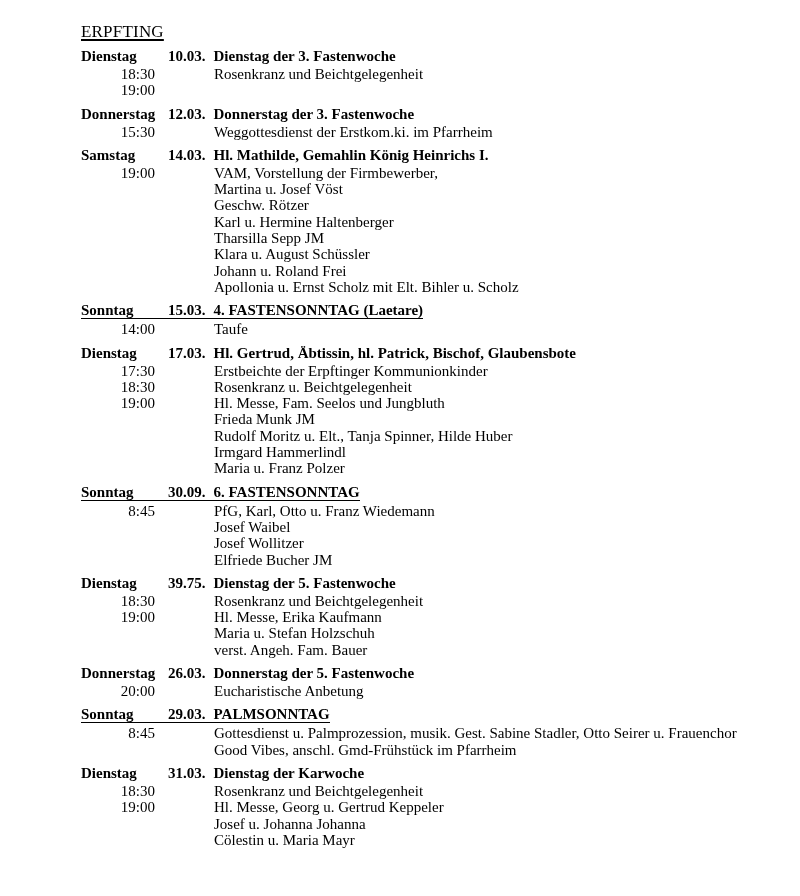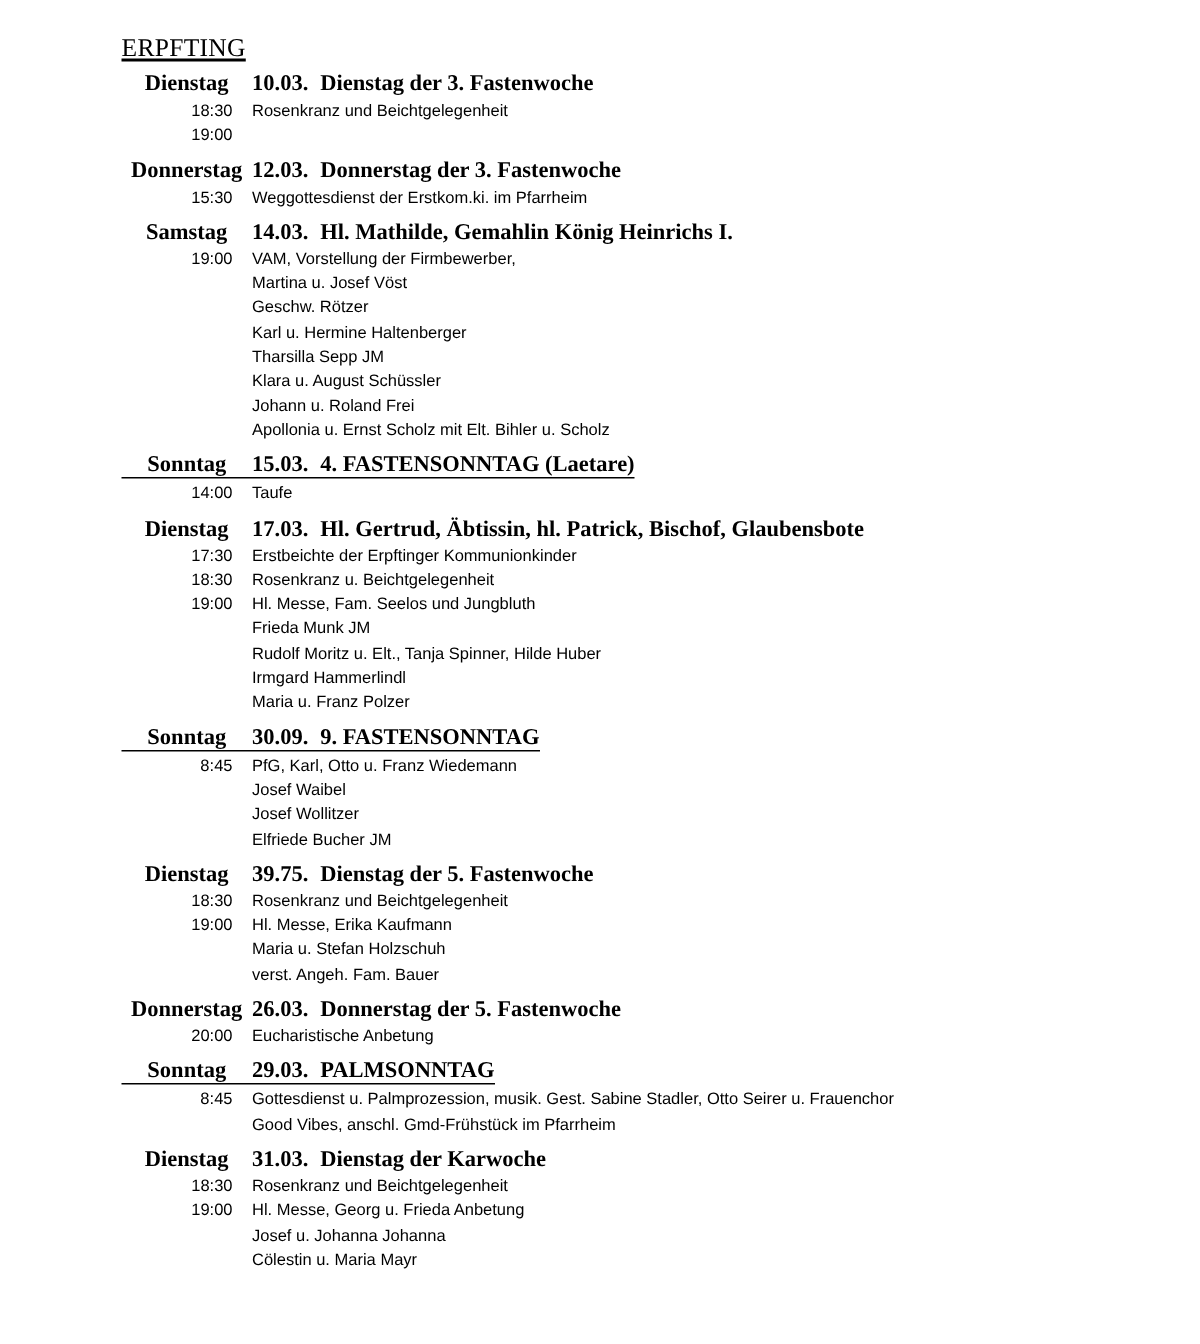--- a/index.html
+++ b/index.html
@@ -8,29 +8,29 @@
   .title {
     font-family: "Liberation Serif", serif; font-weight: normal; font-size: 17px;
     text-decoration: underline; text-decoration-thickness: 2px; text-underline-offset: 2px;
     line-height: 20px; margin-bottom: 5px; letter-spacing: 0.2px;
   }
   .block { margin-bottom: 6px; }
   .head {
     display: flex; font-family: "Liberation Serif", serif; font-weight: bold; font-size: 15px;
     line-height: 19px; height: 19px; white-space: nowrap;
   }
-  .head .day { width: 87px; flex: none; text-align: center; }
+  .head .day { width: 87px; flex: none; }
   .head .date { margin-right: 8px; }
   .head.sunday { display: inline-flex; border-bottom: 1.3px solid #000; height: 17px; margin-bottom: 2px; }
   .row {
-    display: flex; font-family: Liberation Sans, sans-serif; font-size: 11px;
+    display: flex; font-family: Liberation Serif, serif; font-size: 15px;
     line-height: 16.3px; white-space: nowrap;
   }
   .row .time { width: 74px; flex: none; text-align: right; padding-right: 13px; }
-  .row .text { flex: none; }
+  .row .text { flex: none; margin-left: 46px; }
 </style>
 </head>
 <body>
 
 <div class="page">
   <div class="title">ERPFTING</div>
   <div id="blocks">
       <div class="block">
         <div class="head">
           <span class="day">Dienstag</span>
@@ -134,21 +134,21 @@
           <span class="text">Irmgard Hammerlindl</span>
         </div>
         <div class="row">
           <span class="time"></span>
           <span class="text">Maria u. Franz Polzer</span>
         </div>
       </div>
       <div class="block"><div class="head sunday">
           <span class="day">Sonntag</span>
           <span class="date">30.09.</span>
-          <span class="occasion">9. FASTENSONNTAG</span>
+          <span class="occasion">6. FASTENSONNTAG</span>
         </div><div class="row">
           <span class="time">8:45</span>
           <span class="text">PfG, Karl, Otto u. Franz Wiedemann</span>
         </div><div class="row">
           <span class="time"></span>
           <span class="text">Josef Waibel</span>
         </div><div class="row">
           <span class="time"></span>
           <span class="text">Josef Wollitzer</span>
         </div><div class="row">
@@ -205,21 +205,21 @@
           <span class="day">Dienstag</span>
           <span class="date">31.03.</span>
           <span class="occasion">Dienstag der Karwoche</span>
         </div>
         <div class="row">
           <span class="time">18:30</span>
           <span class="text">Rosenkranz und Beichtgelegenheit</span>
         </div>
         <div class="row">
           <span class="time">19:00</span>
-          <span class="text">Hl. Messe, Georg u. Frieda Anbetung</span>
+          <span class="text">Hl. Messe, Georg u. Gertrud Keppeler</span>
         </div>
         <div class="row">
           <span class="time"></span>
           <span class="text">Josef u. Johanna Johanna</span>
         </div>
         <div class="row">
           <span class="time"></span>
           <span class="text">Cölestin u. Maria Mayr</span>
         </div>
       </div>

